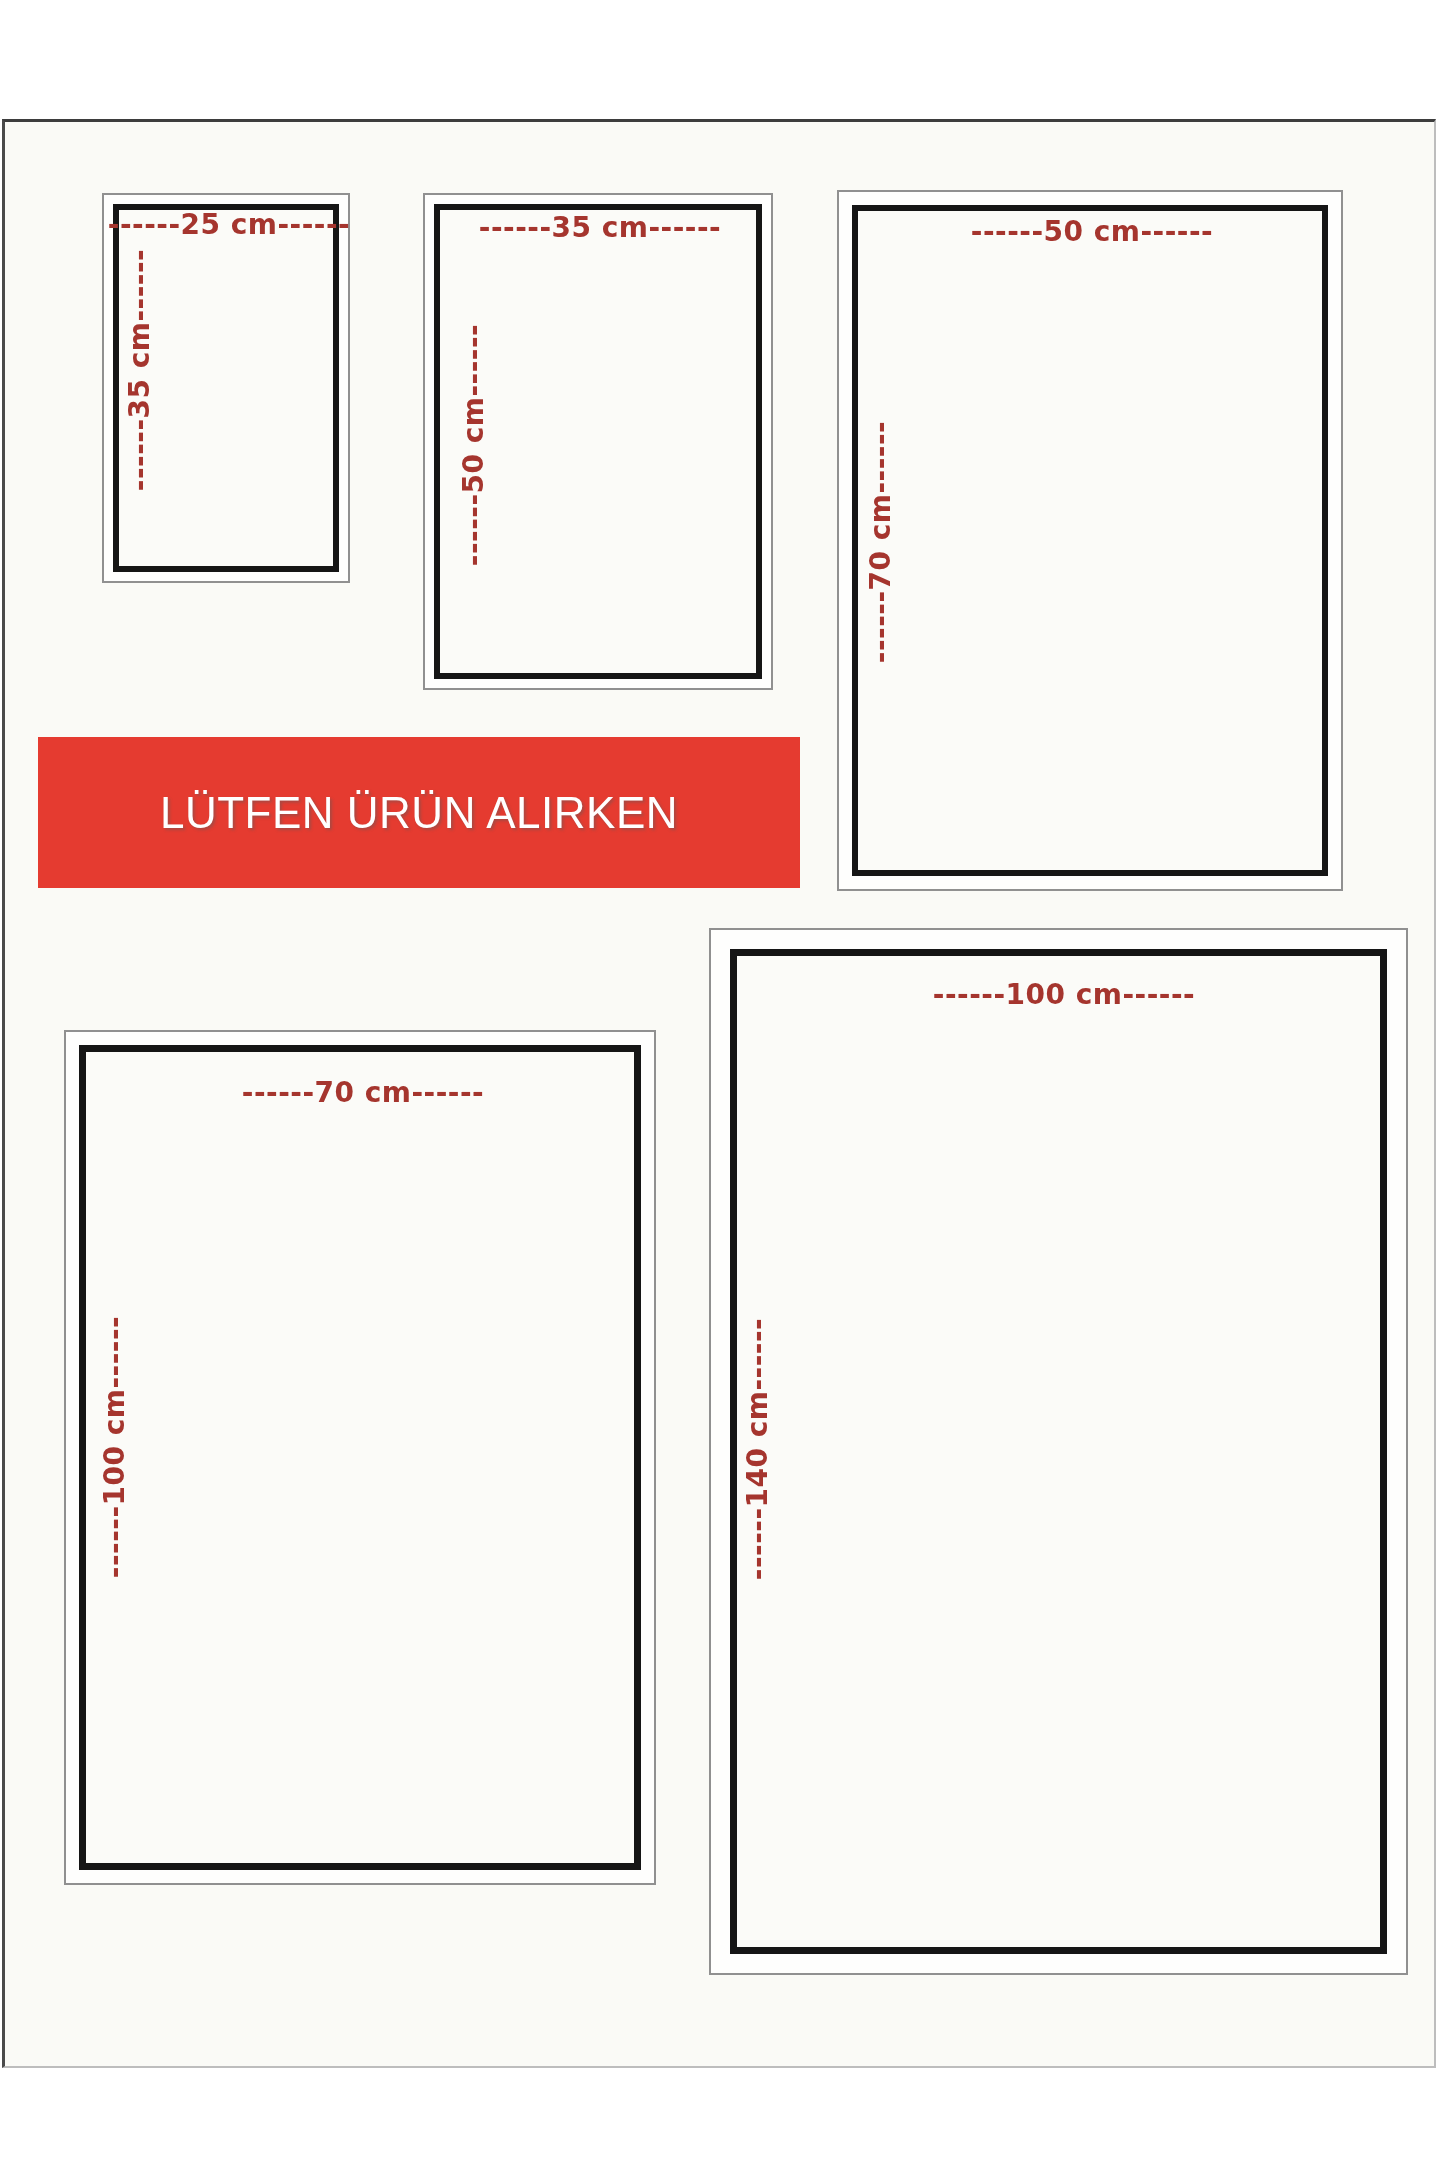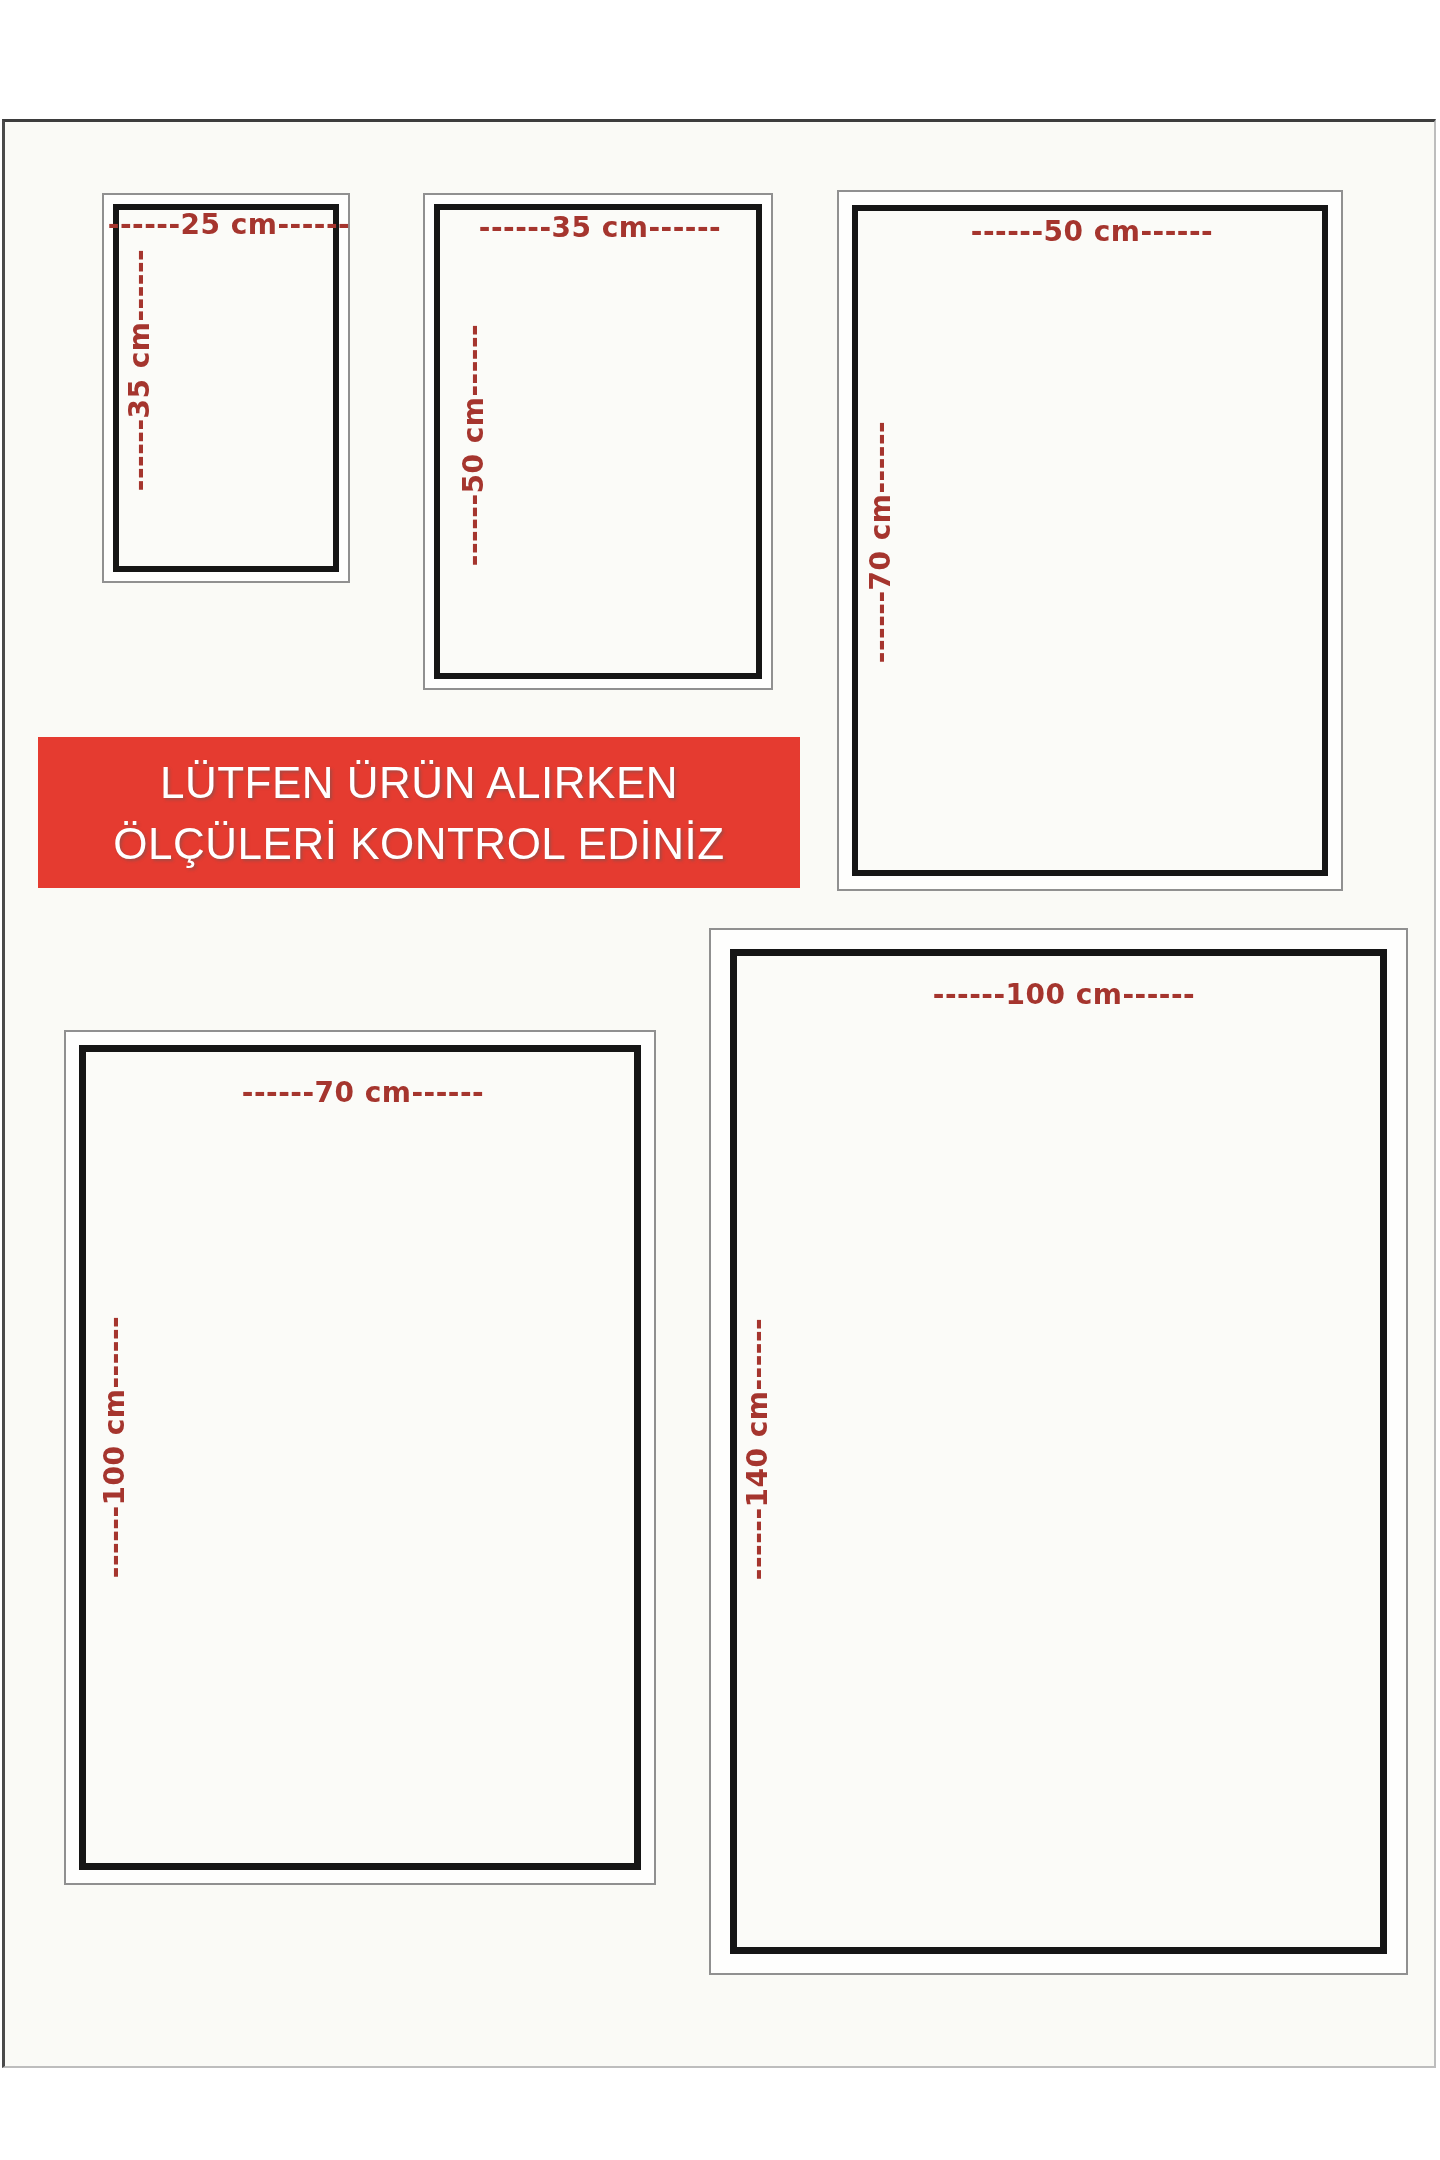--- a/index.html
+++ b/index.html
@@ -62,21 +62,20 @@
   </div>
 
   <div class="frame" style="left:837px; top:190px; width:506px; height:701px;">
     <div class="inner" style="inset:13px;"></div>
     <div class="dim dim-top" style="left:253px; top:39px;">------50 cm------</div>
     <div class="dim dim-left" style="left:41px; top:350px;">------70 cm------</div>
   </div>
 
   <div class="banner">
     <div>LÜTFEN ÜRÜN ALIRKEN</div>
-    <div>ÖLÇÜLERİ KONTROL EDİNİZ</div>
   </div>
 
   <div class="frame" style="left:64px; top:1030px; width:592px; height:855px;">
     <div class="inner thick" style="inset:13px;"></div>
     <div class="dim dim-top" style="left:297px; top:60px;">------70 cm------</div>
     <div class="dim dim-left" style="left:48px; top:415px;">------100 cm------</div>
   </div>
 
   <div class="frame" style="left:709px; top:928px; width:699px; height:1047px;">
     <div class="inner thick" style="inset:19px;"></div>

